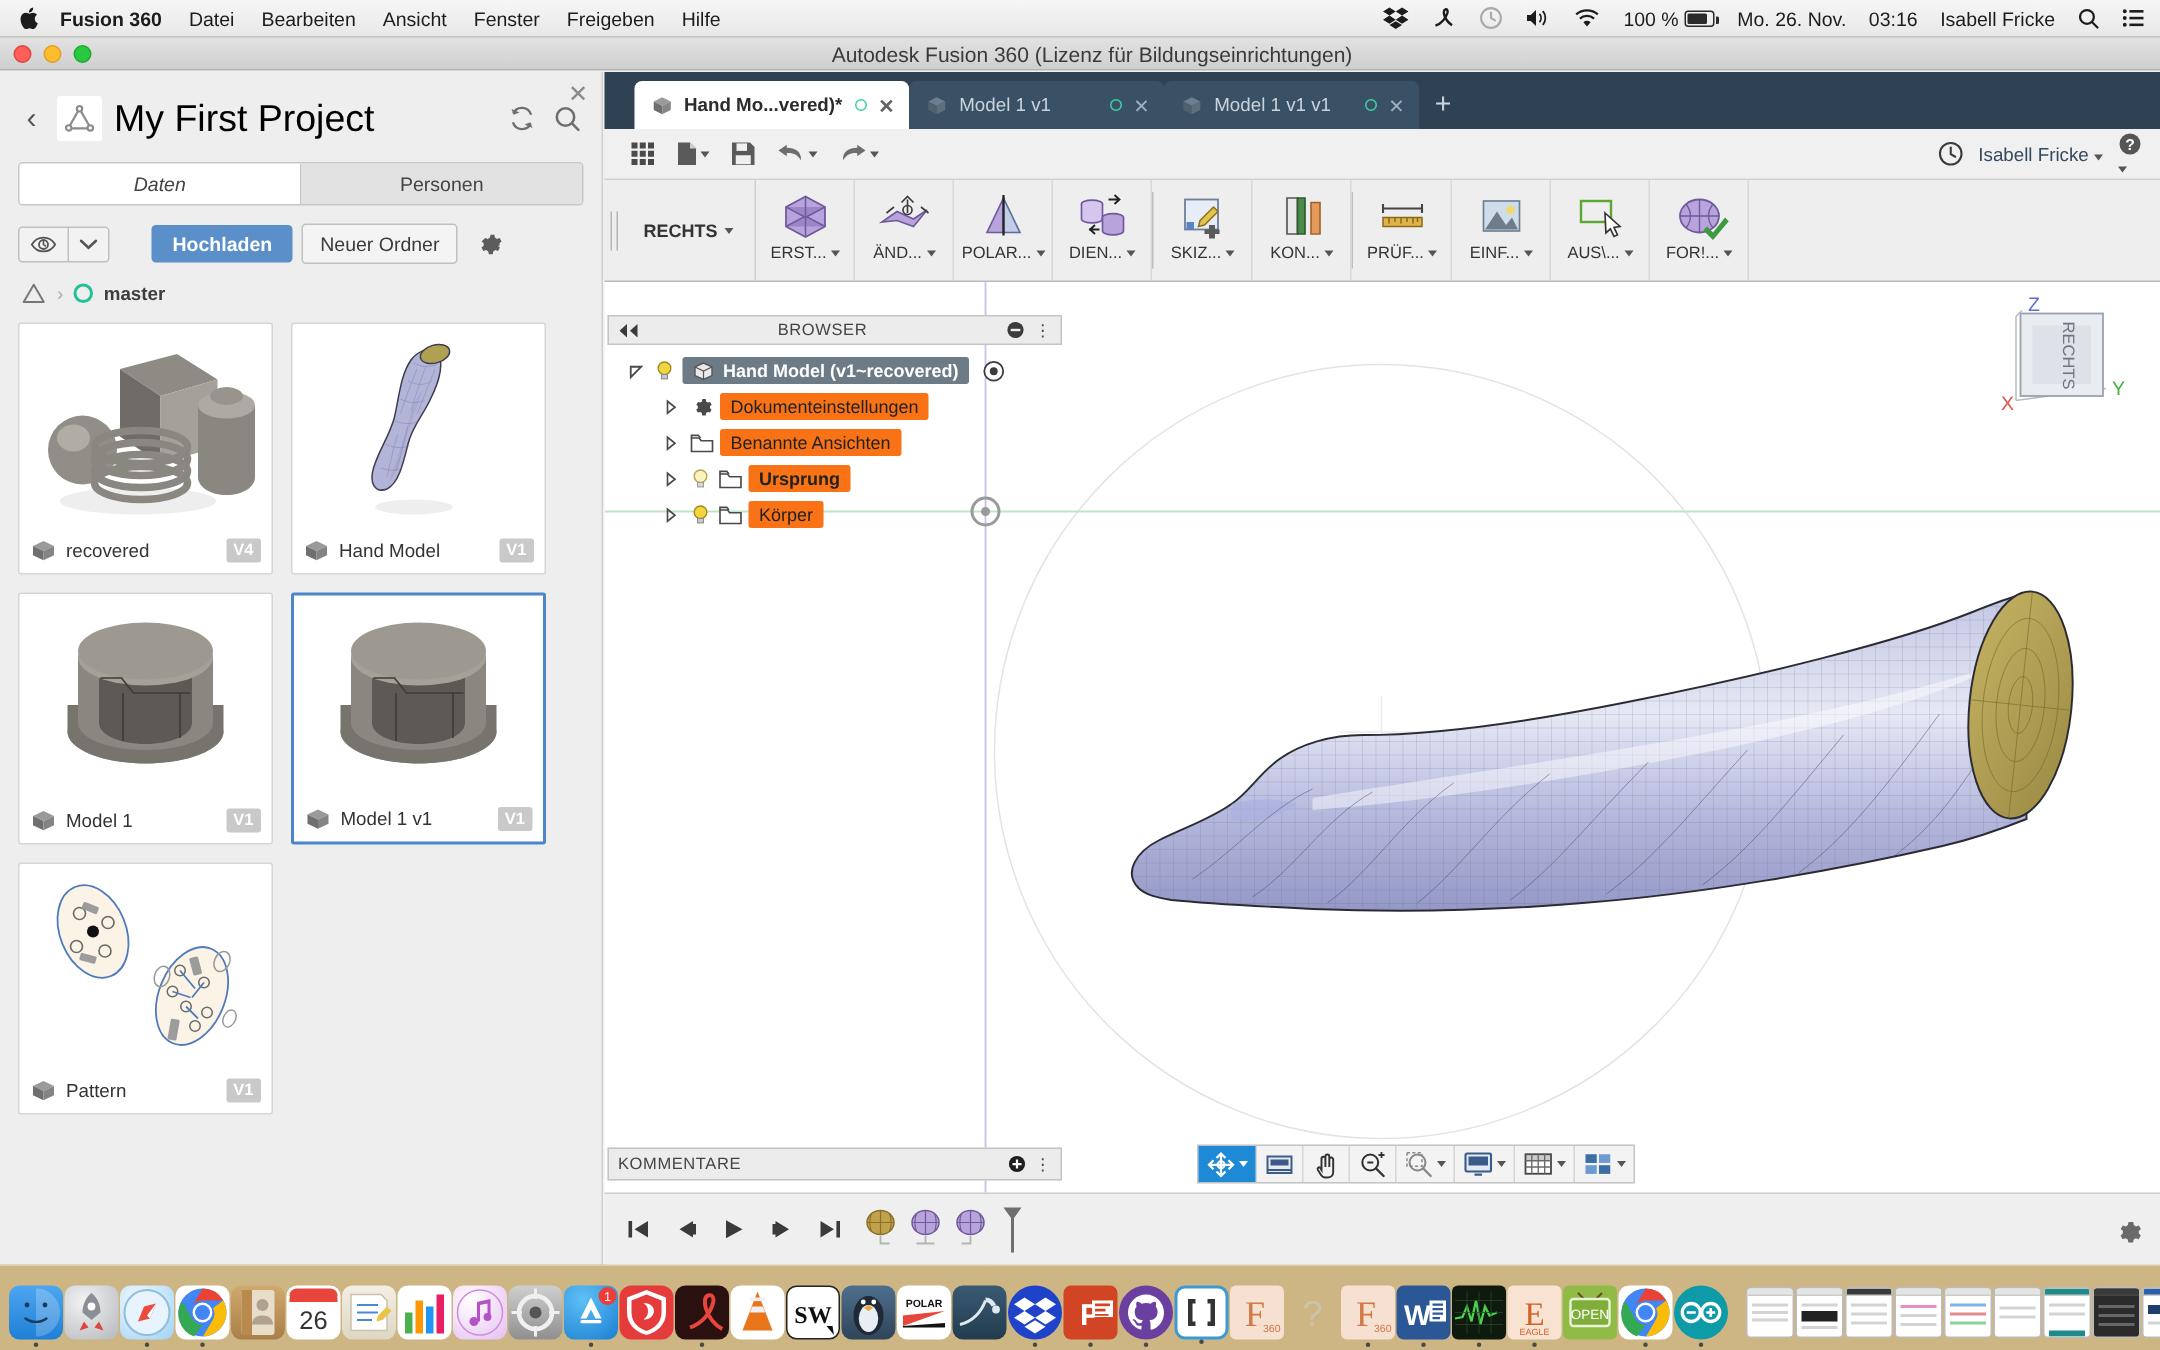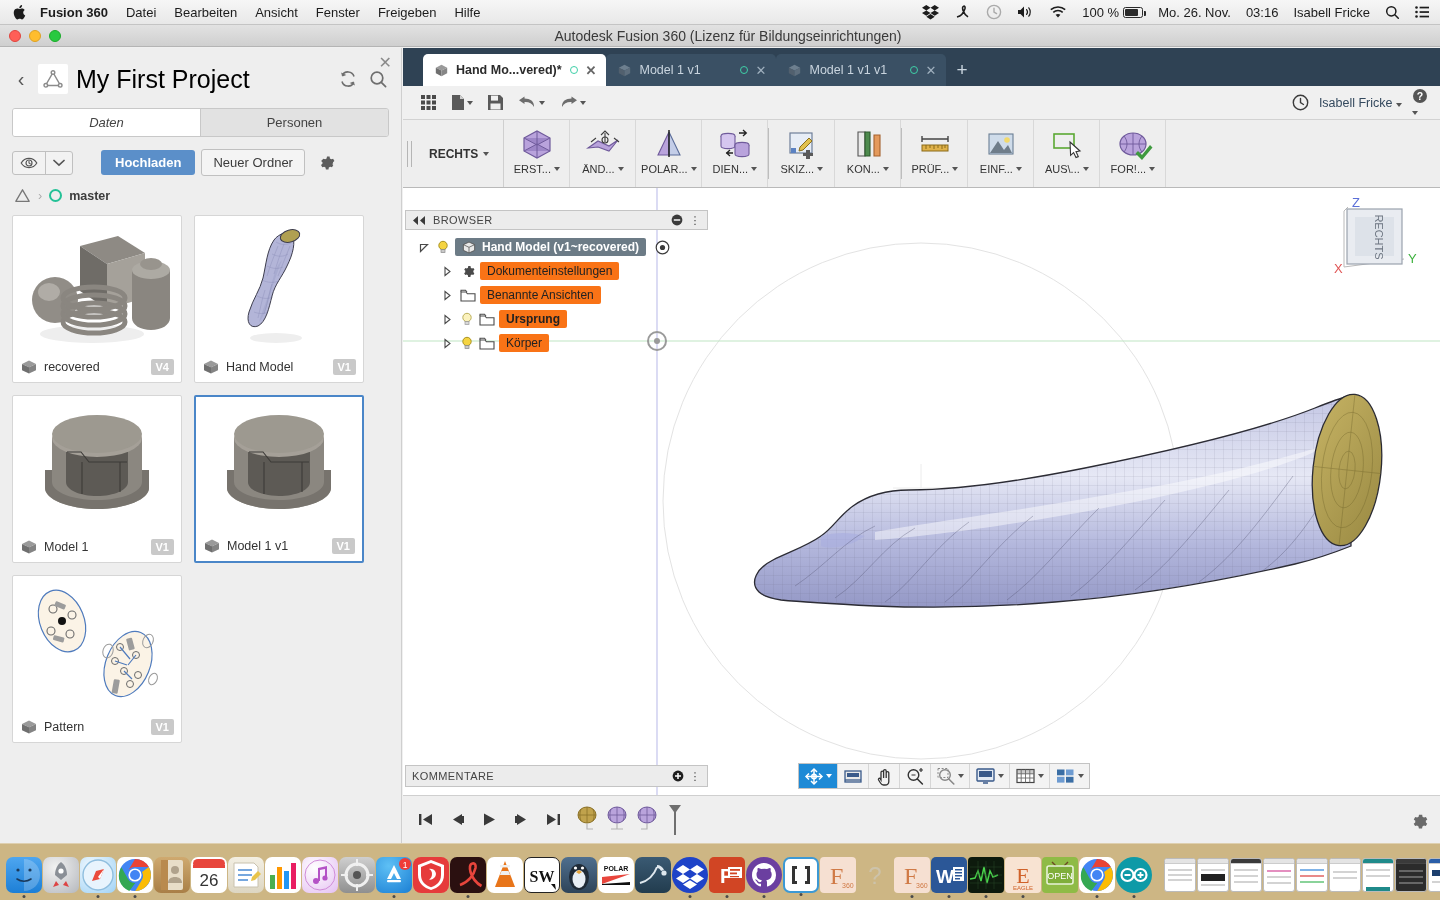--- a/index.html
+++ b/index.html
@@ -162,21 +162,21 @@
   .rsep{ width:1px; background:#bdbdbd; margin:8px 0; }
 
   
   #browser{
     position:absolute; left:2px; top:162px; width:303px; background:transparent; z-index:20;
   }
   #br-head{
     height:20px; background:#ececec; border:1px solid #c4c4c4; display:flex; align-items:center;
     font-size:11px; color:#444; letter-spacing:.4px; padding:0 6px; gap:7px;
   }
-  #br-head .lbl{flex:1;}
+  #br-head .lbl{flex:1;text-align:center;}
   .tree{ padding-top:5px; font-size:12px; color:#222; }
   .trow{ display:flex; align-items:center; height:24px; gap:5px; }
   .trow .tw{ width:12px;color:#666; text-align:center; font-size:10px;}
   .trow .tlabel{ background:#f97316; padding:2px 7px; border-radius:2px;}
   .trow.root .tlabel{ background:#6c7b86; color:#fff; font-weight:bold; }
   .bulb{ width:14px; display:flex;justify-content:center;}
   .folder{width:15px;height:12px;}
 
   
   #canvas{

